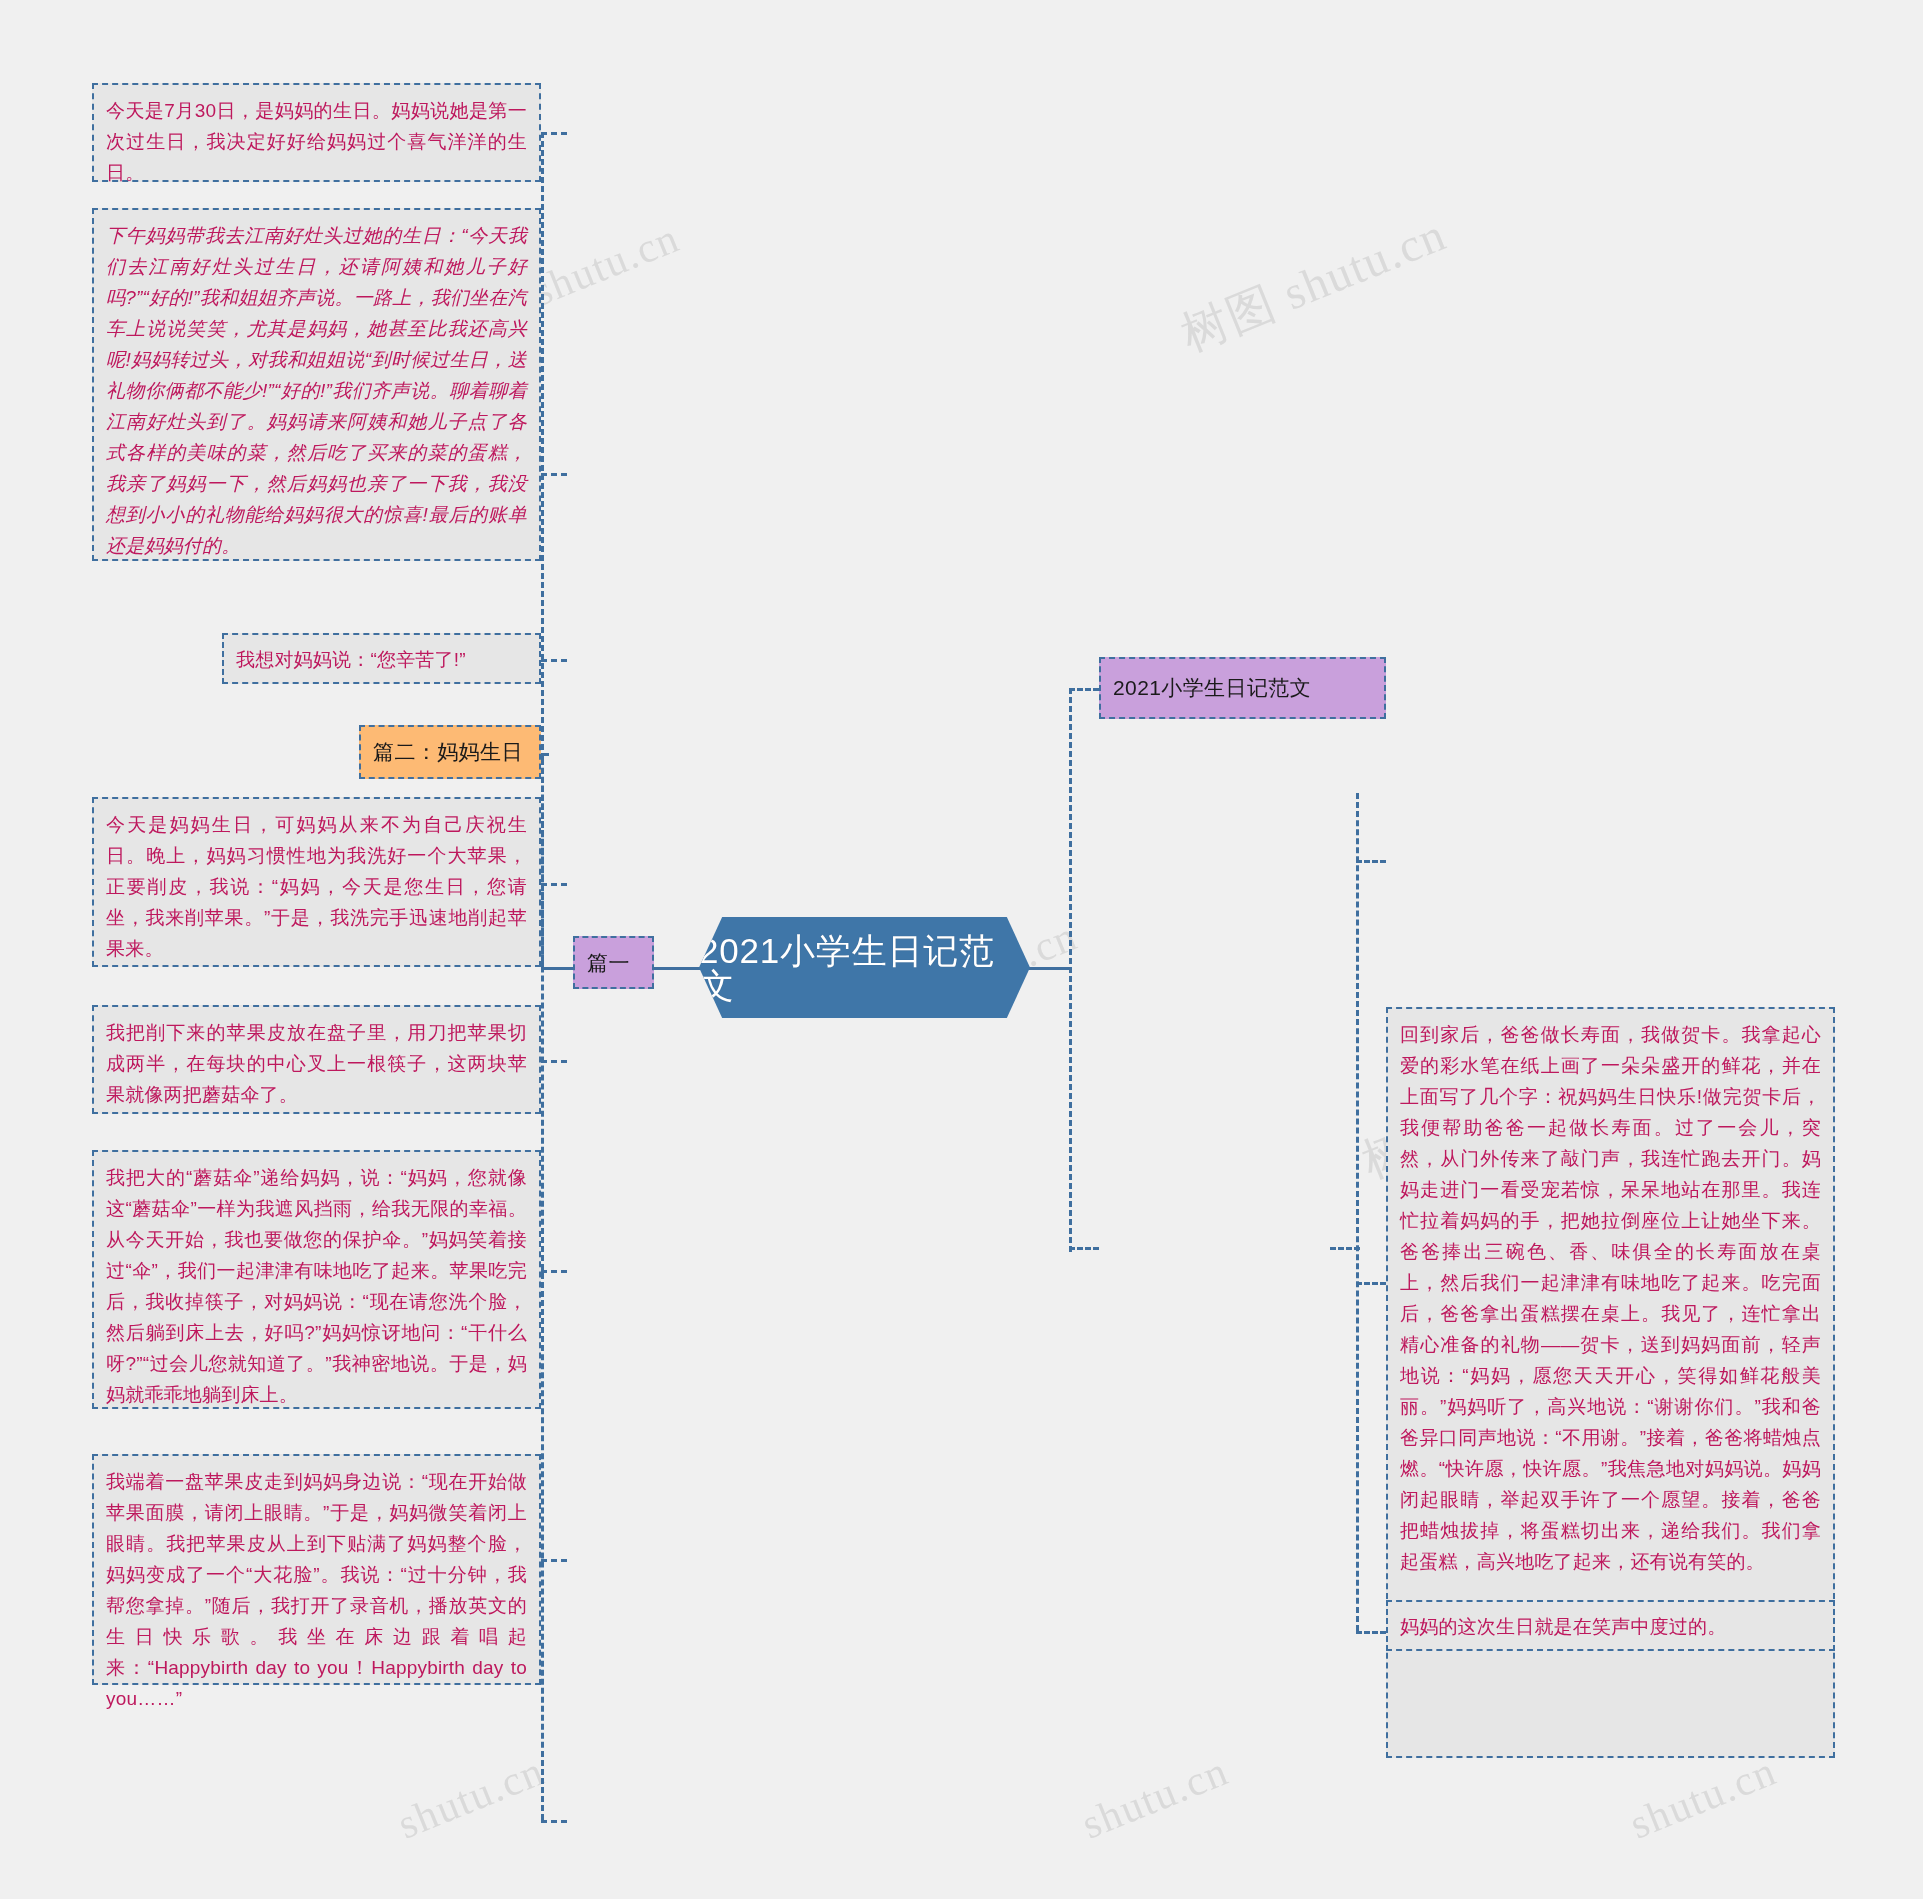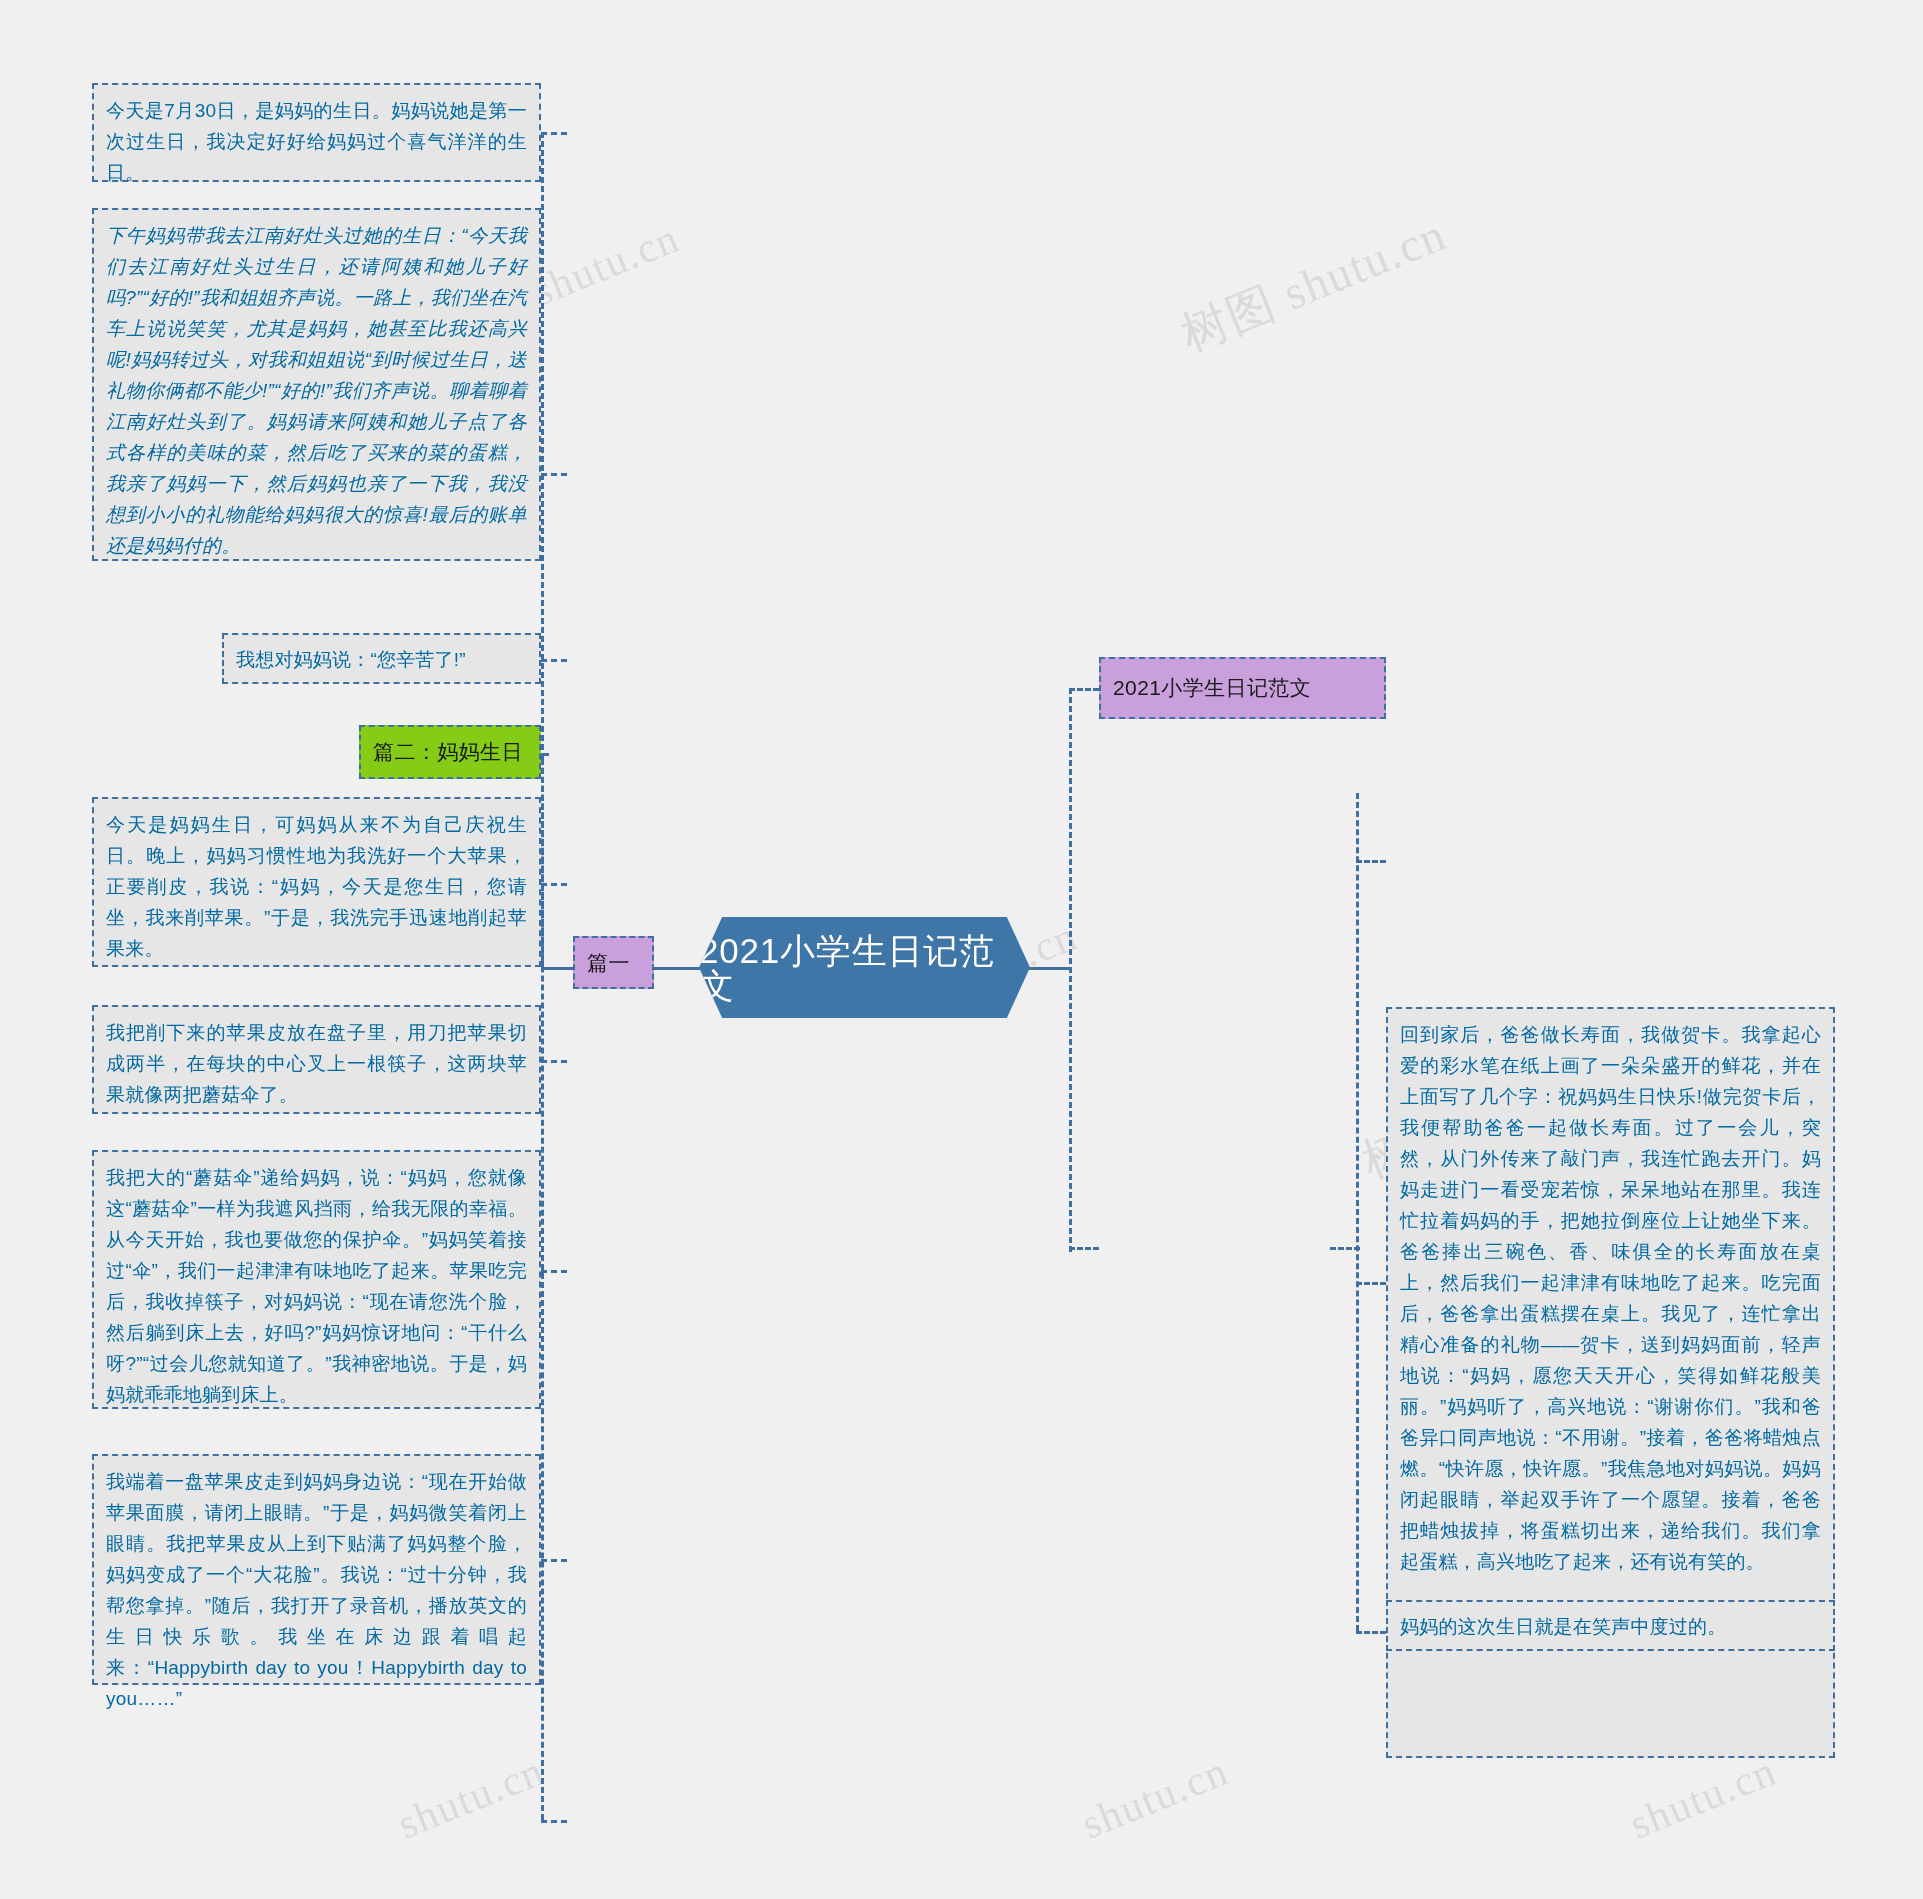--- a/index.html
+++ b/index.html
@@ -26,21 +26,21 @@
     pointer-events:none;
     user-select:none;
   }
 
   
   .note{
     position:absolute;
     background:#e6e6e6;
     border:2.3px dashed #3f6f9f;
     box-sizing:border-box;
-    color:#0369a1;
+    color:#be185d;
     font-size:19px;
     line-height:31px;
     padding:9.8px 12px 9.8px 12px;
     text-align:justify;
     letter-spacing:0.2px;
   }
   .note.one-line{line-height:30px;}
 
   
   .topic{
@@ -126,21 +126,21 @@
   <div class="hdash" style="left:1356px;top:1631px;width:30px;"></div>
 
   <div class="root" style="left:699px;top:917px;width:331px;height:101px;">
     <span>2021小学生日记范文</span>
   </div>
 
   <div class="topic" style="left:573px;top:936px;width:81px;height:53px;">
     <span>篇一</span>
   </div>
 
-  <div class="topic" style="left:359px;top:725px;width:182px;height:54px;background:#84cc16;border-color:#3f6f9f;">
+  <div class="topic" style="left:359px;top:725px;width:182px;height:54px;background:#fdba74;border-color:#3f6f9f;">
     <span>篇二：妈妈生日</span>
   </div>
 
   <div class="note" style="left:92px;top:83px;width:449px;height:99px;">
     <span>今天是7月30日，是妈妈的生日。妈妈说她是第一次过生日，我决定好好给妈妈过个喜气洋洋的生日。</span>
   </div>
 
   <div class="note" style="left:92px;top:208px;width:449px;height:353px;font-style:italic;">
     <span>下午妈妈带我去江南好灶头过她的生日：“今天我们去江南好灶头过生日，还请阿姨和她儿子好吗?”“好的!”我和姐姐齐声说。一路上，我们坐在汽车上说说笑笑，尤其是妈妈，她甚至比我还高兴呢!妈妈转过头，对我和姐姐说“到时候过生日，送礼物你俩都不能少!”“好的!”我们齐声说。聊着聊着江南好灶头到了。妈妈请来阿姨和她儿子点了各式各样的美味的菜，然后吃了买来的菜的蛋糕，我亲了妈妈一下，然后妈妈也亲了一下我，我没想到小小的礼物能给妈妈很大的惊喜!最后的账单还是妈妈付的。</span>
   </div>

